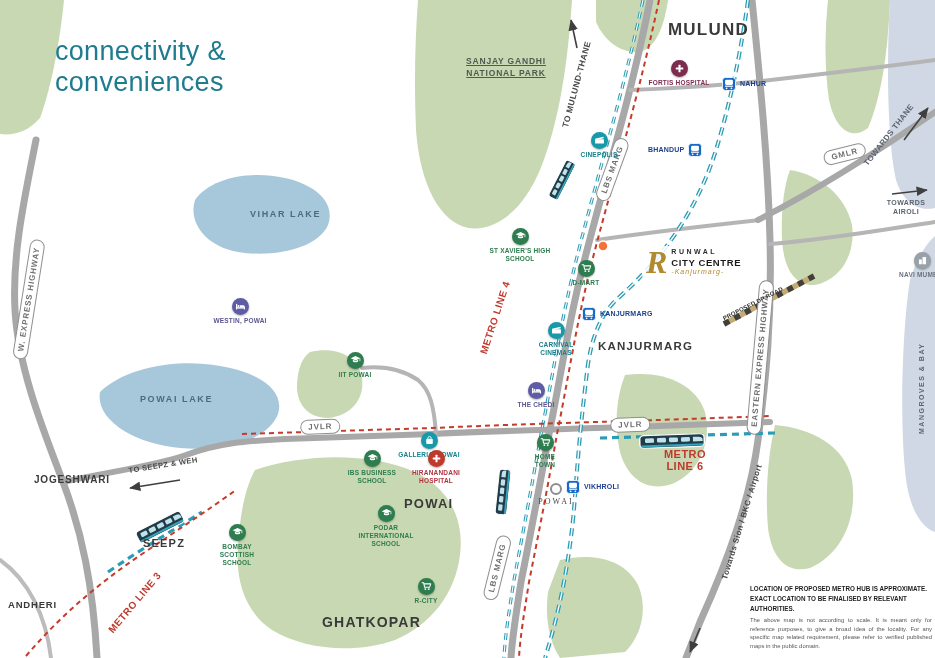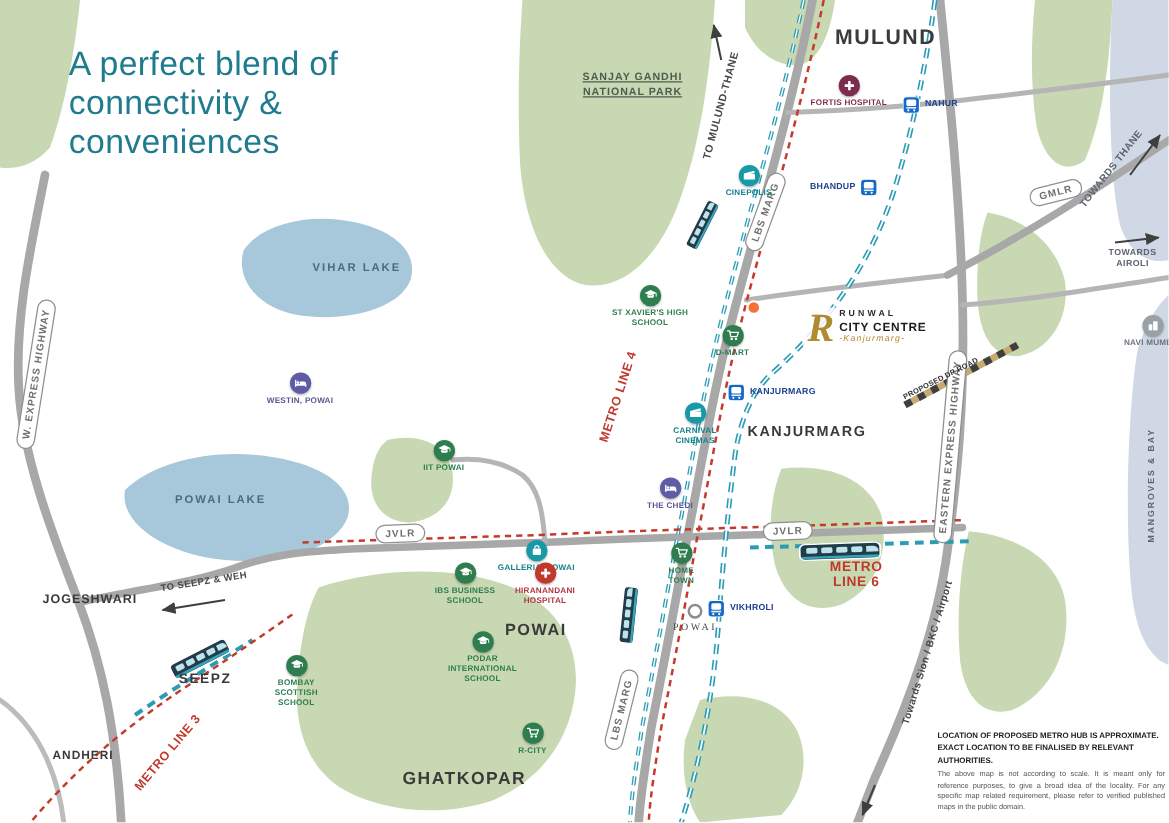--- a/index.html
+++ b/index.html
@@ -176,31 +176,30 @@
       <path marker-end="url(#arw)" d="M180,480 L130,488"></path>
       <path marker-end="url(#arw)" d="M892,194 L927,190"></path>
       <path marker-end="url(#arw)" d="M904,140 L928,108"></path>
       <path marker-end="url(#arw)" d="M700,628 L690,652"></path>
     </g>
 
     <circle cx="603" cy="246" r="5" fill="#f4713c" stroke="#fff" stroke-width="1.5"></circle>
   </svg>
 
   <div class="title">
-    <div>A perfect blend of</div>
     <div>connectivity &amp;</div>
     <div>conveniences</div>
   </div>
 
   <div class="region" style="left:668px;top:20px;font-size:17px;">MULUND</div>
   <div class="region" style="left:598px;top:340px;font-size:11.5px;">KANJURMARG</div>
   <div class="region" style="left:404px;top:496px;font-size:13px;">POWAI</div>
   <div class="region" style="left:322px;top:614px;font-size:14px;">GHATKOPAR</div>
   <div class="region" style="left:143px;top:537px;font-size:11px;">SEEPZ</div>
-  <div class="region" style="left:8px;top:599px;font-size:9.5px;letter-spacing:.8px;margin-left:34px;">ANDHERI</div>
+  <div class="region" style="left:8px;top:599px;font-size:9.5px;letter-spacing:.8px;">ANDHERI</div>
   <div class="region" style="left:34px;top:474px;font-size:10px;letter-spacing:.8px;">JOGESHWARI</div>
 
   <div class="lake-lbl" style="left:250px;top:209px;">VIHAR LAKE</div>
   <div class="lake-lbl" style="left:140px;top:394px;text-align:center;">POWAI LAKE</div>
   <div class="park-lbl" style="left:450px;top:56px;width:112px;text-decoration:underline;">SANJAY GANDHI NATIONAL PARK</div>
   <div class="dir-lbl grey" style="left:918px;top:434px;transform:rotate(-90deg);font-size:7px;letter-spacing:1.5px;">MANGROVES &amp; BAY</div>
 
   <div class="pill" style="left:12px;top:358px;transform:rotate(-81deg);">W. EXPRESS HIGHWAY</div>
   <div class="pill" style="left:594px;top:198px;transform:rotate(-70deg);">LBS MARG</div>
   <div class="pill" style="left:482px;top:598px;transform:rotate(-76deg);">LBS MARG</div>

